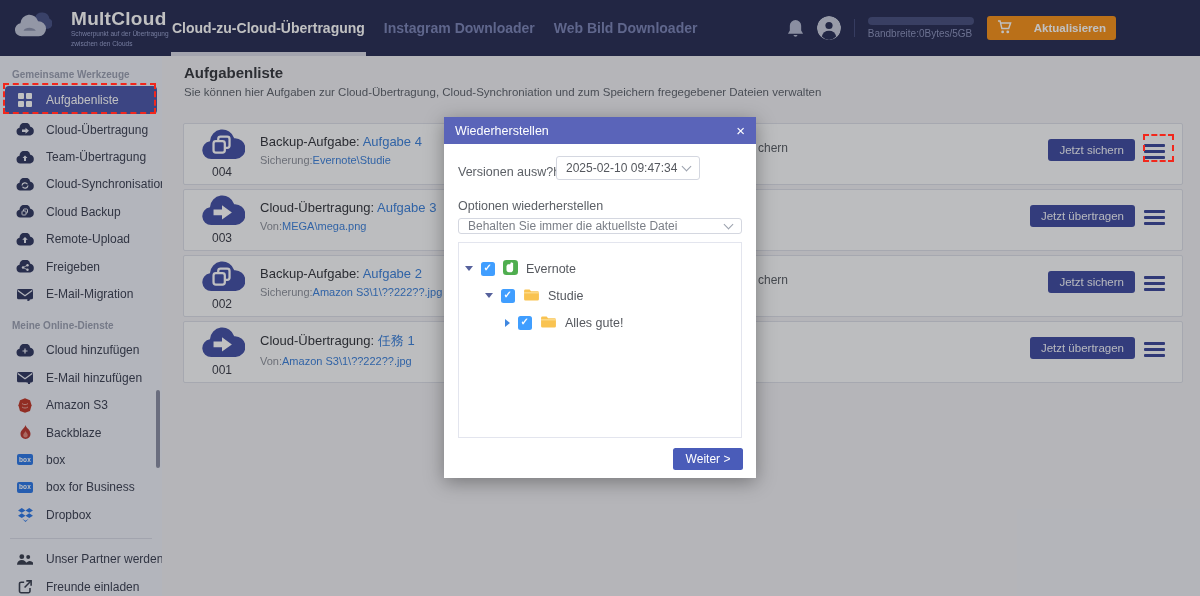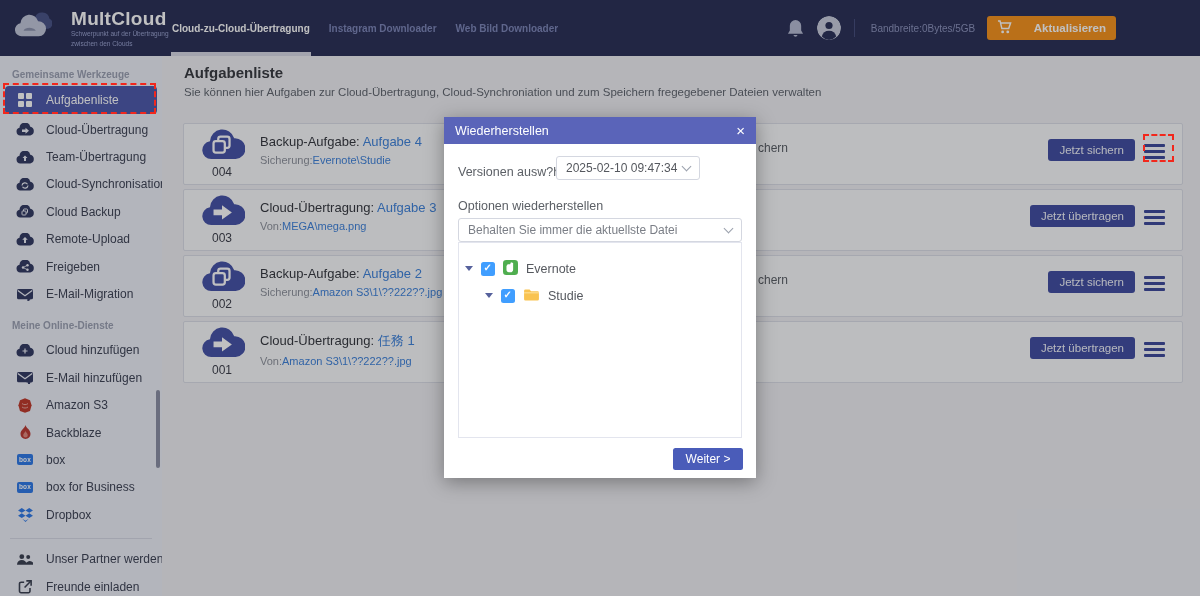--- a/index.html
+++ b/index.html
@@ -6,28 +6,28 @@
   html, body { margin:0; padding:0; width:1200px; height:596px; overflow:hidden;
     font-family:"Liberation Sans", sans-serif; background:#f0f1f5; }
   .app { position:relative; width:1200px; height:596px; }
 
   
   .navbar { position:absolute; top:0; left:0; width:1200px; height:56px; background:#2a3057; }
   .logo { position:absolute; left:14px; top:9px; display:flex; gap:19px; cursor:pointer; }
   .logo-title { font-size:19px; font-weight:bold; color:#ffffff; letter-spacing:.3px; line-height:19px; }
   .logo-sub { font-size:6.5px; color:#9aa2cf; line-height:8px; margin-top:2px; }
   .tabs { position:absolute; left:172px; top:0; height:56px; display:flex; gap:19px; }
-  .tab { display:flex; align-items:center; font-size:10px; font-weight:bold; color:#7d86b8; position:relative; cursor:pointer; white-space:nowrap; }
+  .tab { display:flex; align-items:center; font-size:14px; font-weight:bold; color:#7d86b8; position:relative; cursor:pointer; white-space:nowrap; }
   .tab.active { color:#ffffff; }
   .tab.active::after { content:""; position:absolute; left:-1px; right:-1px; bottom:0; height:4px; background:#d8dae6; }
   .nav-right { position:absolute; right:84px; top:0; height:56px; display:flex; align-items:center; gap:13px; }
   .iconbtn { display:flex; align-items:center; cursor:pointer; }
   .avatar { width:24px; height:24px; border-radius:50%; overflow:hidden; cursor:pointer; }
   .nav-divider { width:1px; height:18px; background:#464d7d; }
-  .bandwidth { display:flex; flex-direction:row; gap:3px; width:106px; }
+  .bandwidth { display:flex; flex-direction:column; gap:3px; width:106px; }
   .bw-pill { height:8px; border-radius:4px; background:#4a5180; }
   .bw-label { font-size:10px; color:#8d94bd; white-space:nowrap; }
   .upgrade-btn { height:24px; padding:0 10px; background:#f7941d; border:none; border-radius:3px;
     color:#fff; font-size:11.5px; font-weight:bold; display:flex; align-items:center; gap:22px; cursor:pointer;
     font-family:"Liberation Sans", sans-serif; }
 
   
   .sidebar { position:absolute; left:0; top:56px; width:162px; height:540px; background:#eef0f8; }
   .side-title { margin:13px 0 6px 12px; font-size:10px; font-weight:bold; color:#9ba1b3; }
   .side-title.second { margin-top:12px; }
@@ -65,21 +65,21 @@
   .modal { position:absolute; left:444px; top:117px; width:312px; height:361px; background:#ffffff;
     z-index:50; box-shadow:0 4px 18px rgba(0,0,0,0.35); }
   .modal-header { height:27px; background:#5a64b9; display:flex; align-items:center; padding:0 11px; }
   .modal-title { font-size:12.5px; color:#ffffff; }
   .modal-close { margin-left:auto; color:#ffffff; font-size:15px; line-height:15px; cursor:pointer; }
   .m-label-version { position:absolute; left:14px; top:48px; font-size:12.5px; color:#5c6066; }
   .m-select { border:1px solid #d4d7e0; border-radius:3px; font-size:12px; color:#55585e;
     display:flex; align-items:center; justify-content:space-between; padding:0 9px; cursor:pointer; background:#fff; }
   .m-select-version { position:absolute; left:112px; top:39px; width:144px; height:24px; }
   .m-label-options { position:absolute; left:14px; top:82px; font-size:12.5px; color:#5c6066; }
-  .m-select-options { position:absolute; left:14px; top:101px; width:284px; height:24px; color:#7a7e86; }
+  .m-select-options { position:absolute; left:14px; top:101px; width:284px; height:16px; color:#7a7e86; }
   .chev { width:7px; height:7px; border-right:1.5px solid #9aa0ac; border-bottom:1.5px solid #9aa0ac;
     transform:rotate(45deg); margin-top:-4px; flex:none; }
   .m-tree { position:absolute; left:14px; top:125px; width:284px; height:196px; border:1px solid #e3e5ee; padding-top:12px; }
   .tree-row { height:27px; display:flex; align-items:center; gap:8px; font-size:12.5px; color:#55585e; cursor:pointer; }
   .lv0 { padding-left:6px; } .lv1 { padding-left:26px; } .lv2 { padding-left:46px; }
   .arrow-down { width:0; height:0; border-left:4.5px solid transparent; border-right:4.5px solid transparent;
     border-top:5.5px solid #56619c; flex:none; }
   .arrow-right { width:0; height:0; border-top:4.5px solid transparent; border-bottom:4.5px solid transparent;
     border-left:5.5px solid #3f87e0; flex:none; }
   .cb { width:14px; height:14px; background:#409eff; border-radius:2.5px; position:relative; flex:none; cursor:pointer; }
@@ -453,20 +453,31 @@
         <span class="arrow-down"></span>
         <span class="cb"></span>
         <span>
           <svg width="17" height="13" viewBox="0 0 18 14">
               <path d="M1 3a1.5 1.5 0 0 1 1.5-1.5H7l1.5 2h7A1.5 1.5 0 0 1 17 5v7a1.5 1.5 0 0 1-1.5 1.5h-13A1.5 1.5 0 0 1 1 12z" fill="#f9c351"></path>
               <path d="M1 4.6h16v1.2H1z" fill="#fce09a"></path>
             </svg>
         </span>
         <span>Studie</span>
       </div>
+      <div class="tree-row lv2">
+        <span class="arrow-right"></span>
+        <span class="cb"></span>
+        <span>
+          <svg width="17" height="13" viewBox="0 0 18 14">
+              <path d="M1 3a1.5 1.5 0 0 1 1.5-1.5H7l1.5 2h7A1.5 1.5 0 0 1 17 5v7a1.5 1.5 0 0 1-1.5 1.5h-13A1.5 1.5 0 0 1 1 12z" fill="#f9c351"></path>
+              <path d="M1 4.6h16v1.2H1z" fill="#fce09a"></path>
+            </svg>
+        </span>
+        <span>Alles gute!</span>
+      </div>
     </div>
 
     <button class="next-btn">Weiter &gt;</button>
   </div>
 
   <div class="anno anno-sidebar"></div>
   <div class="anno anno-menu"></div>
 
 </div>
 

